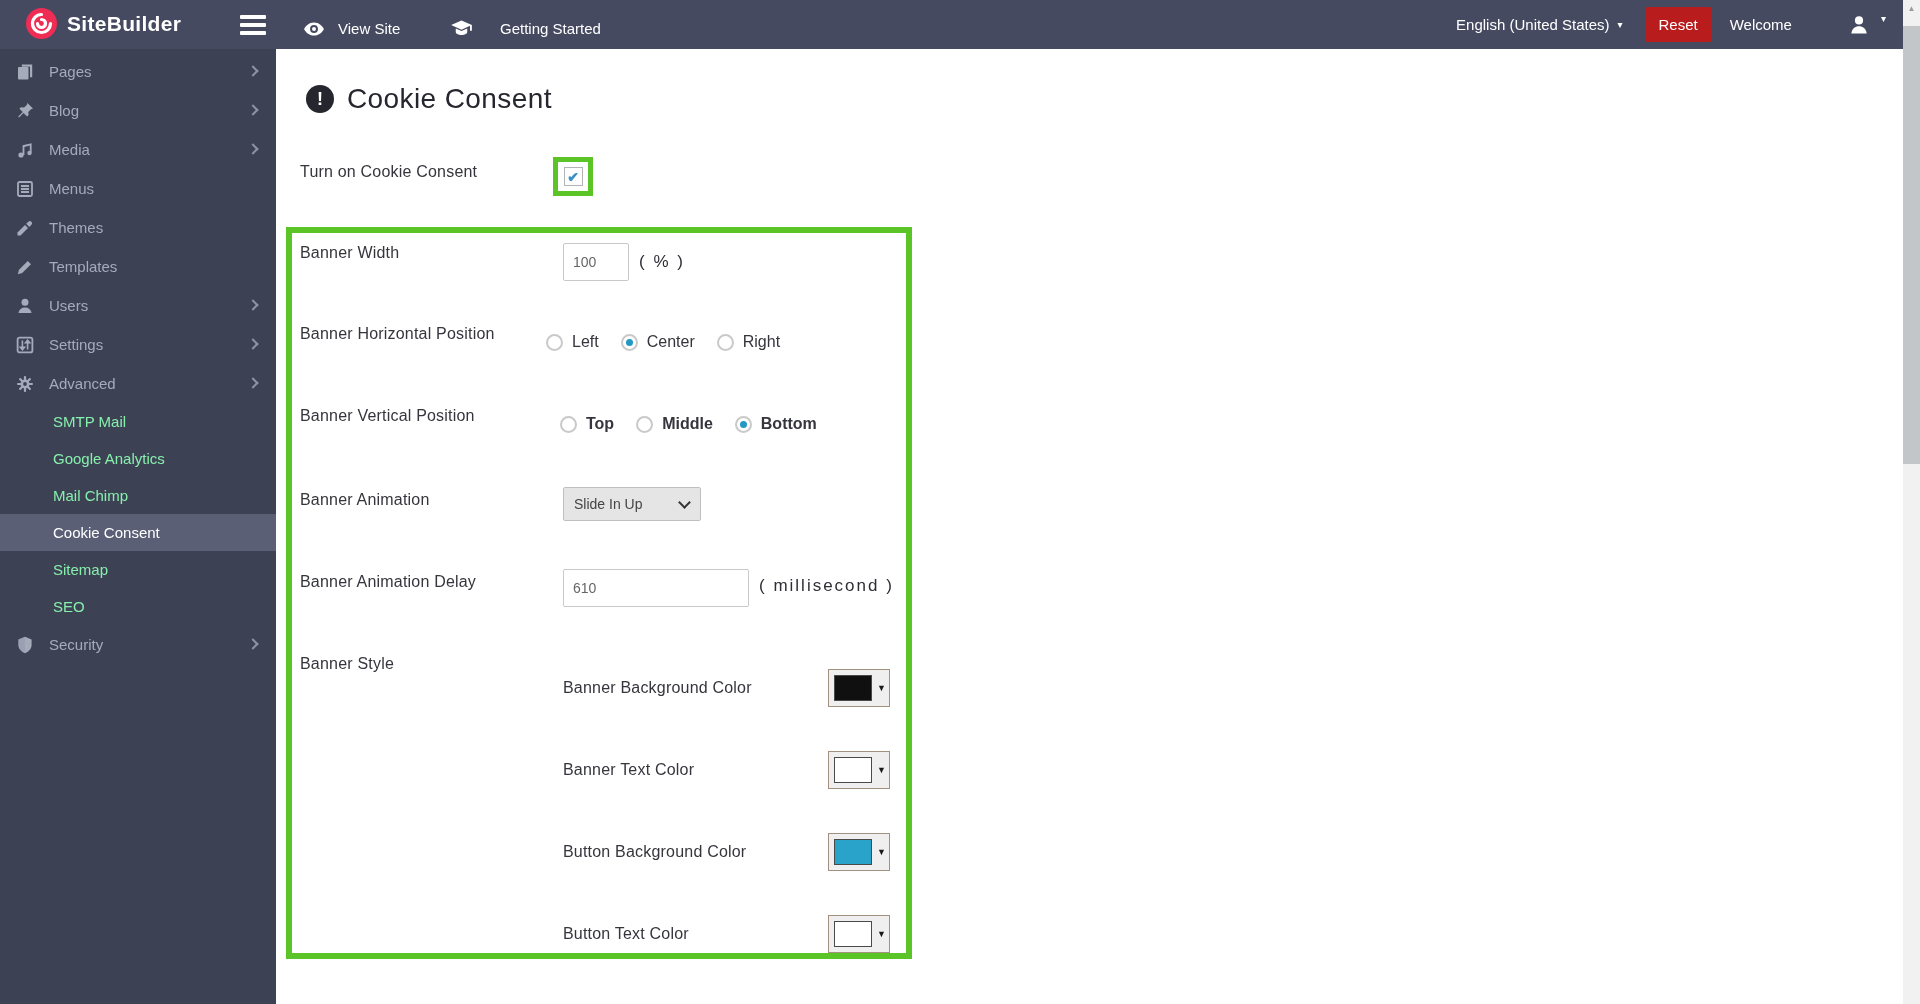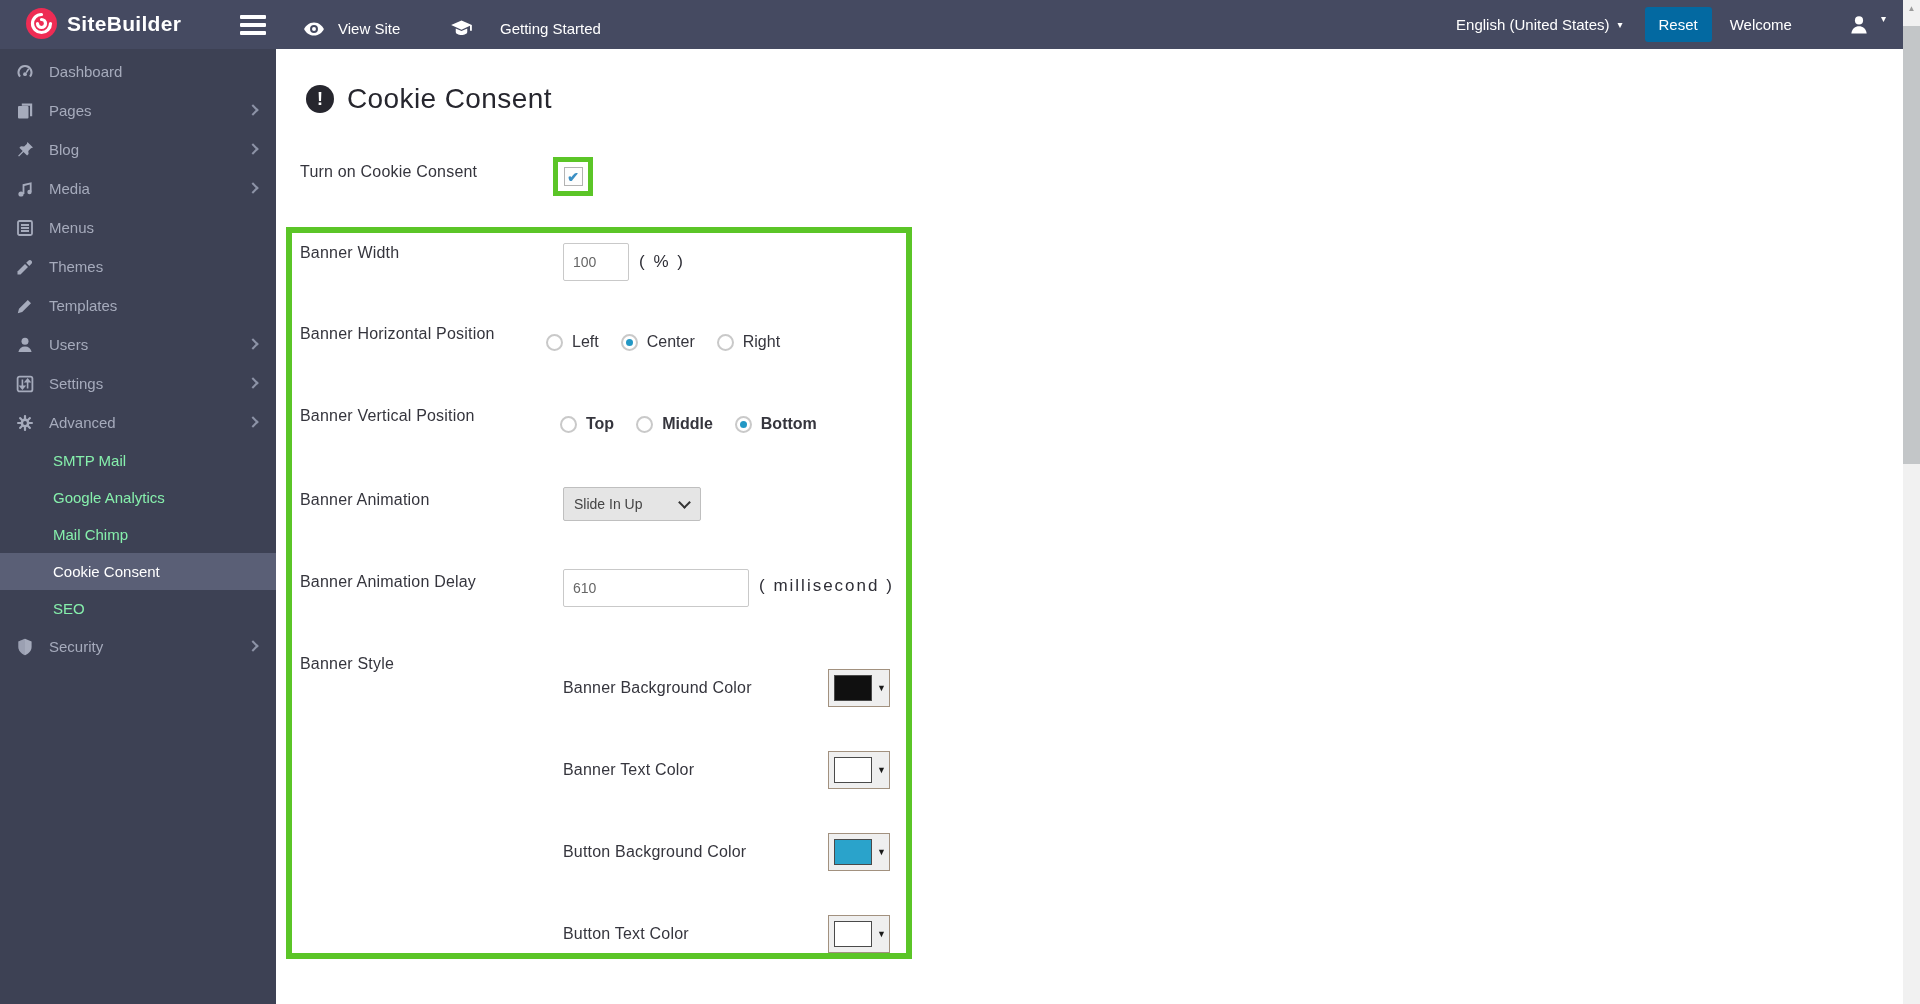--- a/index.html
+++ b/index.html
@@ -12,21 +12,21 @@
   .brand-name { color:#fff; font-size:21px; font-weight:700; margin-left:10px; letter-spacing:.3px; }
   .burger { position:absolute; left:240px; top:15px; width:26px; cursor:pointer; }
   .burger i { display:block; height:4px; background:#fff; margin-bottom:4px; border-radius:1px; }
   .tbitem { position:absolute; top:0; height:57px; display:flex; align-items:center; color:#fff;
             font-size:15px; cursor:pointer; }
   .tbitem svg { margin-right:13px; }
   .tb-right { position:absolute; right:34px; top:0; height:49px; display:flex; align-items:center;
               color:#fff; font-size:15px; }
   .lang { display:flex; align-items:center; cursor:pointer; }
   .lang .caret { font-size:10px; margin-left:8px; }
-  .reset-btn { background:#0369a1; color:#fff; border:none; border-radius:3px; font-size:15px;
+  .reset-btn { background:#b91c1c; color:#fff; border:none; border-radius:3px; font-size:15px;
                padding:9px 14px; margin-left:22px; cursor:pointer; font-family:inherit; }
   .welcome { margin-left:18px; }
   .usr { display:flex; align-items:center; margin-left:55px; cursor:pointer; }
   .usr .caret { font-size:10px; margin-left:10px; position:relative; top:-6px; }
 
   
   .sidebar { position:absolute; top:49px; left:0; width:276px; height:955px; background:#3d4154; z-index:1; }
   .snav { list-style:none; padding-top:3px; }
   .snav li { position:relative; height:39px; display:flex; align-items:center; padding-left:15px;
              color:#a6abbc; font-size:15px; cursor:pointer; }
@@ -137,28 +137,20 @@
       </svg>
       <span class="caret">▾</span>
     </div>
   </div>
 </div>
 
 <div class="sidebar">
   <ul class="snav">
     <li>
       <svg class="ic" width="20" height="20" viewBox="0 0 20 20" fill="#a6abbc">
-        <path d="M10 3a7.5 7.5 0 0 0-5.8 12.3l1.6-1.3a5.5 5.5 0 1 1 8.4 0l1.6 1.3A7.5 7.5 0 0 0 10 3z"></path>
-        <circle cx="10" cy="12.2" r="1.9"></circle>
-          <rect x="11.7" y="6.2" width="1.6" height="5" rx=".8" transform="rotate(32 12.5 8.7)"></rect>
-      </svg>
-      <span class="lab">Dashboard</span>
-    </li>
-    <li>
-      <svg class="ic" width="20" height="20" viewBox="0 0 20 20" fill="#a6abbc">
         <rect x="3" y="5" width="10.5" height="12.5" rx="1"></rect>
           <path d="M6.8 2.6h10.4v12.6h-2.2V4.8H6.8V2.6z"></path>
       </svg>
       <span class="lab">Pages</span>
       <span class="chev"></span>
     </li>
     <li>
       <svg class="ic" width="20" height="20" viewBox="0 0 20 20" fill="#a6abbc">
         <path d="M12.4 2l5.6 5.6-2 .6-2.7 2.7.3 3.2-1.5 1.5-3.6-3.6L4 16.6l-.9-.9 4.6-4.6-3.3-3.3 1.5-1.5 3.2.3 2.7-2.7.6-1.9z"></path>
       </svg>
@@ -230,20 +222,23 @@
     <li>
         <span>Google Analytics</span>
       </li>
     <li>
         <span>Mail Chimp</span>
       </li>
     <li class="on">
         <span>Cookie Consent</span>
       </li>
     <li>
+        <span>Sitemap</span>
+      </li>
+    <li>
         <span>SEO</span>
       </li>
   </ul>
   <ul class="snav" style="padding-top:0;">
     <li>
       <svg class="ic" width="20" height="20" viewBox="0 0 20 20" fill="#a6abbc">
         <path d="M10 1.8l6.6 2.6v5.4c0 3.9-2.6 6.7-6.6 8.4-4-1.7-6.6-4.5-6.6-8.4V4.4L10 1.8z"></path>
         <path d="M10 1.8v16.4c-4-1.7-6.6-4.5-6.6-8.4V4.4L10 1.8z" fill="#8d93a7" opacity=".45"></path>
       </svg>
       <span class="lab">Security</span>

